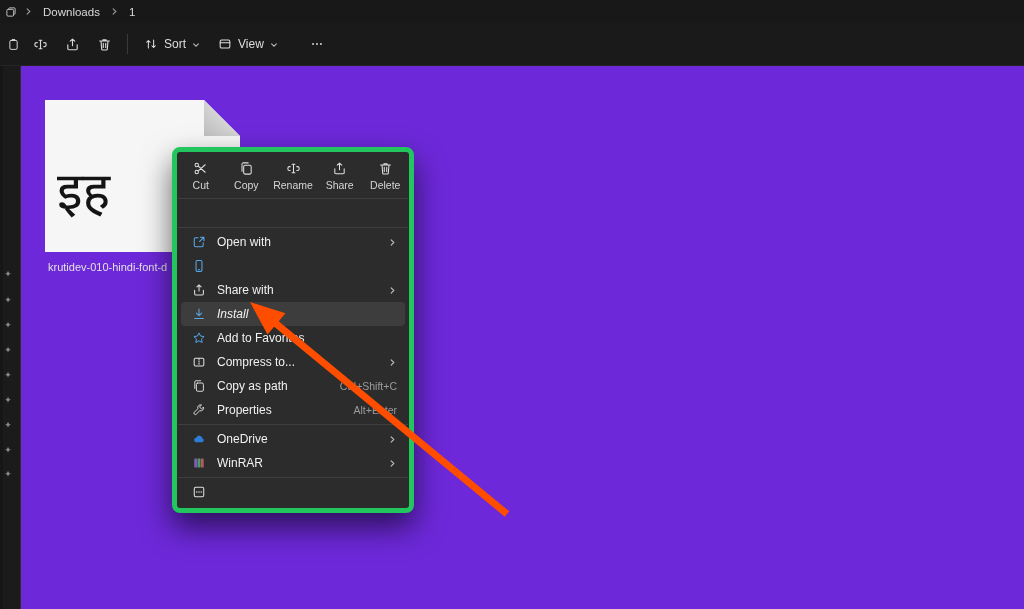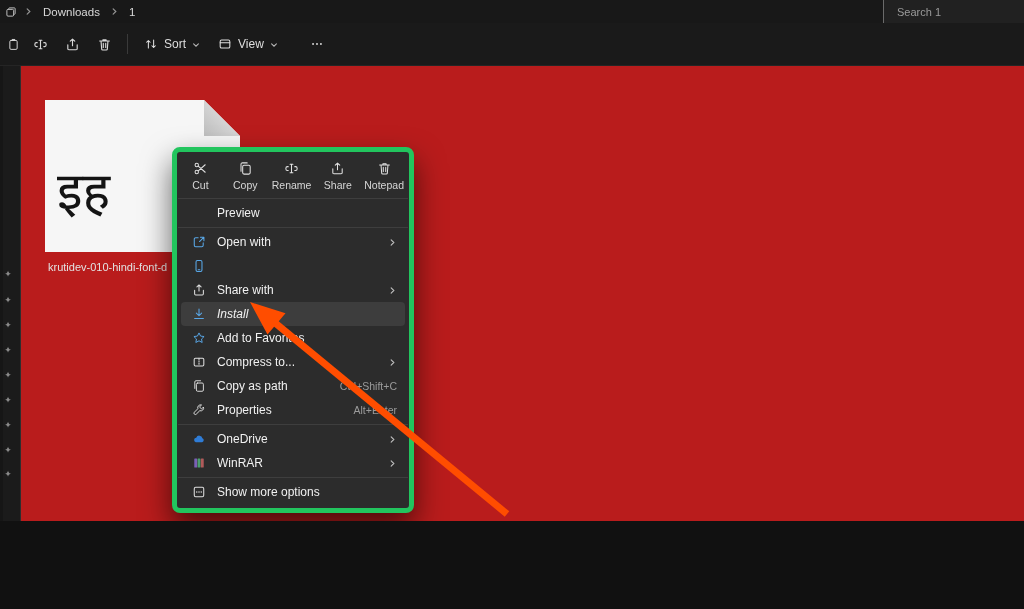--- a/index.html
+++ b/index.html
@@ -1,19 +1,19 @@
 <!DOCTYPE html>
 <html><head>
 <meta charset="utf-8">
 <style>
   * { margin:0; padding:0; box-sizing:border-box; }
   html,body { background:#111; }
   .page {
-    position:relative; width:1024px; height:521px; overflow:hidden;
-    background:#b91c1c; font-family:"Liberation Sans","DejaVu Sans",sans-serif;
+    position:relative; width:1024px; height:609px; overflow:hidden;
+    background:#6d28d9; font-family:"Liberation Sans","DejaVu Sans",sans-serif;
     color:#e6e6e6;
   }
   svg { display:block; }
 
   
   .titlebar {
     position:absolute; top:0; left:0; right:0; height:23px;
     background:#181818; display:flex; align-items:center;
   }
   .breadcrumb { display:flex; align-items:center; gap:7px; padding-left:5px;
@@ -132,23 +132,20 @@
             <path d="M3.5 2 l3 3 -3 3"></path>
           </svg>
       </span>
       <span class="crumb">Downloads</span>
       <span class="bc-chev">
         <svg width="9" height="9" viewBox="0 0 10 10" stroke="#bfbfbf" fill="none" stroke-width="1.3" stroke-linecap="round">
             <path d="M3.5 2 l3 3 -3 3"></path>
           </svg>
       </span>
       <span class="crumb">1</span>
-    </div>
-    <div class="search-box">
-      <input type="text" placeholder="Search 1" style="">
     </div>
   </div>
 
   <div class="toolbar">
     <div class="tb-btn clipped">
       <span>
         <svg width="13" height="13" viewBox="0 0 16 16" stroke="currentColor" fill="none" stroke-width="1.2" stroke-linecap="round">
           <rect x="3.5" y="3" width="9" height="11" rx="1.5"></rect>
             <path d="M6 3 h4 M6.5 1.8 h3"></path>
         </svg>
@@ -275,29 +272,28 @@
           </svg>
         </span>
         <span class="q-label">Share</span>
       </div>
       <div class="quick-btn">
         <span>
           <svg width="15" height="15" viewBox="0 0 16 16" stroke="currentColor" fill="none" stroke-width="1.1" stroke-linecap="round" stroke-linejoin="round">
             <path d="M2.8 4.3 h10.4 M6.3 4.3 V3 h3.4 v1.3 M4.3 4.3 l.7 8.6 a1.1 1.1 0 0 0 1.1 1 h3.8 a1.1 1.1 0 0 0 1.1 -1 l.7-8.6 M6.7 6.8 v4.4 M9.3 6.8 v4.4"></path>
           </svg>
         </span>
-        <span class="q-label">Notepad</span>
+        <span class="q-label">Delete</span>
       </div>
     </div>
 
     <div class="menu-divider"></div>
 
     <div class="menu-item">
       <span class="mi-icon"></span>
-      <span class="mi-label">Preview</span>
     </div>
 
     <div class="menu-divider"></div>
 
     <div class="menu-item">
       <span class="mi-icon ic-blue">
         <svg width="14" height="14" viewBox="0 0 16 16" stroke="currentColor" fill="none" stroke-width="1.2" stroke-linecap="round" stroke-linejoin="round">
           <path d="M7 3.2 H4.2 A1.6 1.6 0 0 0 2.6 4.8 v7 a1.6 1.6 0 0 0 1.6 1.6 h7 a1.6 1.6 0 0 0 1.6 -1.6 V9"></path>
           <path d="M9.6 2.5 h4 v4 M13.4 2.7 L8.6 7.5"></path>
         </svg>
@@ -425,21 +421,20 @@
 
     <div class="menu-item">
       <span class="mi-icon ic-white">
         <svg width="14" height="14" viewBox="0 0 16 16" stroke="currentColor" fill="none" stroke-width="1.2">
           <rect x="2.6" y="2.6" width="10.8" height="10.8" rx="1.6"></rect>
           <circle cx="5.4" cy="8" r="0.85" fill="currentColor" stroke="none"></circle>
           <circle cx="8" cy="8" r="0.85" fill="currentColor" stroke="none"></circle>
           <circle cx="10.6" cy="8" r="0.85" fill="currentColor" stroke="none"></circle>
         </svg>
       </span>
-      <span class="mi-label">Show more options</span>
     </div>
   </div>
 
   <svg class="arrow-overlay" width="1024" height="609" viewBox="0 0 1024 609">
     <line x1="507" y1="514" x2="274" y2="322" stroke="#ff4d00" stroke-width="7"></line>
     <polygon points="250,302 285.5,313.2 267.5,334.6" fill="#ff4d00"></polygon>
   </svg>
 
 </div>
 

